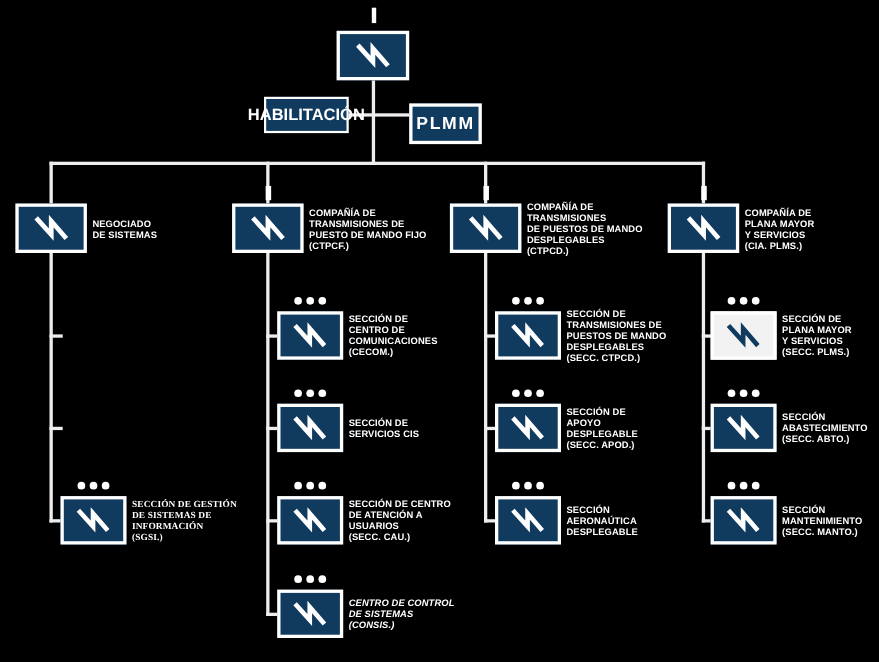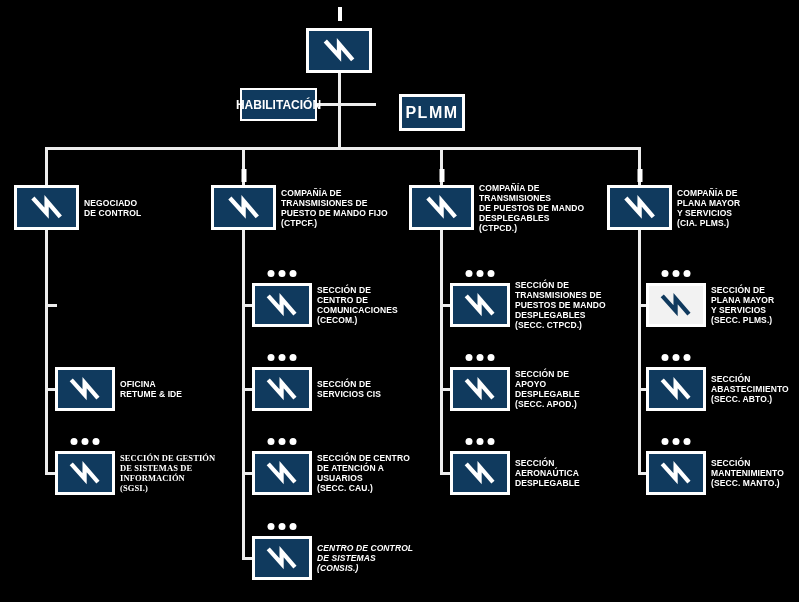--- a/index.html
+++ b/index.html
@@ -36,23 +36,23 @@
   .dots {
     position:absolute; top:-13px; left:50%; transform:translateX(-50%);
     display:flex; gap:4px;
   }
   .dot { width:7px; height:7px; border-radius:50%; background:#ffffff; }
   .text-box {
     position:absolute; background:#103a5e; border:2px solid #ffffff; z-index:2;
     display:flex; align-items:center; justify-content:center;
     color:#ffffff; font-weight:bold;
   }
-  #hab-box  { left:240px; top:88px;  width:77px; height:33px; font-size:12px; }
+  #hab-box  { left:240px; top:88px;  width:77px; height:33px; font-size:15px; }
   #plmm-box { left:372px; top:94px;  width:66px; height:37px; font-size:16px;
-              letter-spacing:1.5px; border-width:3px;margin-left:27px; }
+              letter-spacing:1.5px; border-width:3px; }
 </style>
 </head>
 <body>
 
 <div class="canvas">
 
   <div class="indicator" style="left:338px;top:7px;width:4px;height:14px;"></div>
   <div class="line" style="left:338px;top:73px;width:3px;height:75px;"></div>
   <div class="line" style="left:304px;top:103px;width:72px;height:3px;"></div>
   <div class="line" style="left:45px;top:147px;width:596px;height:3px;"></div>
@@ -93,30 +93,21 @@
     <span>PLMM</span>
   </div>
 
   <div class="node parent" style="left:14px;top:185px;">
     <div class="sym-box">
       <svg class="flash" viewBox="0 0 60 40">
           <polyline points="11,7 30,28 30,11 49,33"></polyline>
         </svg>
     </div>
     <div class="node-label">NEGOCIADO
-DE CONTROL</div>
-  </div>
-  <div class="node child" style="left:55px;top:367px;">
-    <div class="sym-box">
-      <svg class="flash" viewBox="0 0 60 40">
-          <polyline points="11,7 30,28 30,11 49,33"></polyline>
-        </svg>
-    </div>
-    <div class="node-label">OFICINA
-RETUME &amp; IDE</div>
+DE SISTEMAS</div>
   </div>
   <div class="node child" style="left:55px;top:451px;font-family:Liberation Serif, serif;">
     <div class="dots">
         <span class="dot"></span>
         <span class="dot"></span>
         <span class="dot"></span>
       </div>
     <div class="sym-box">
       <svg class="flash" viewBox="0 0 60 40">
           <polyline points="11,7 30,28 30,11 49,33"></polyline>

